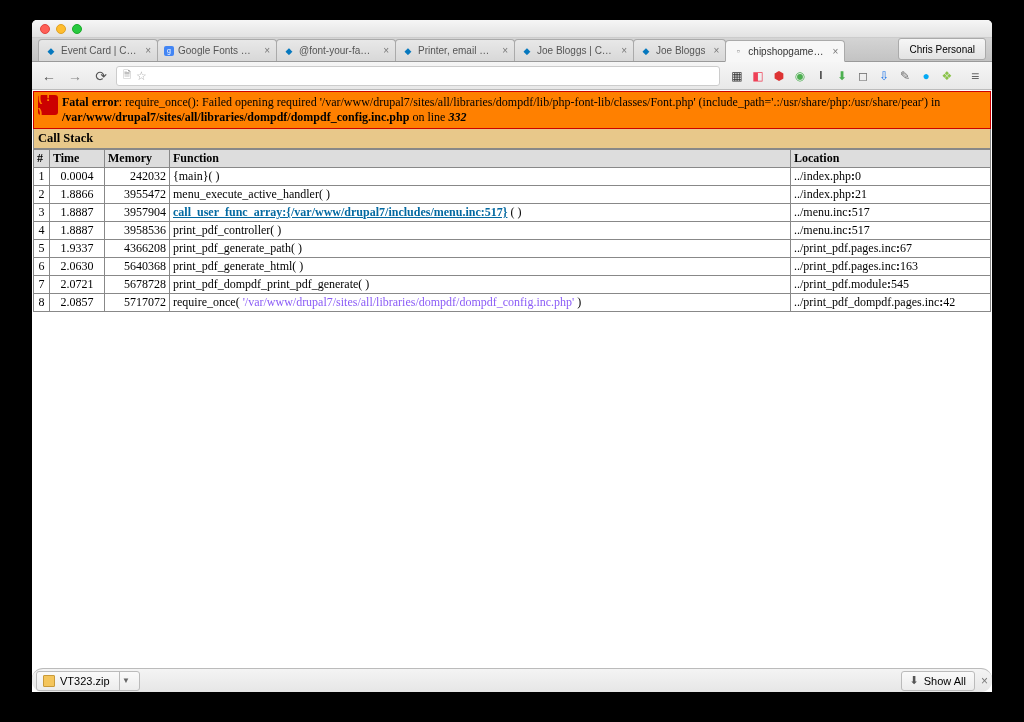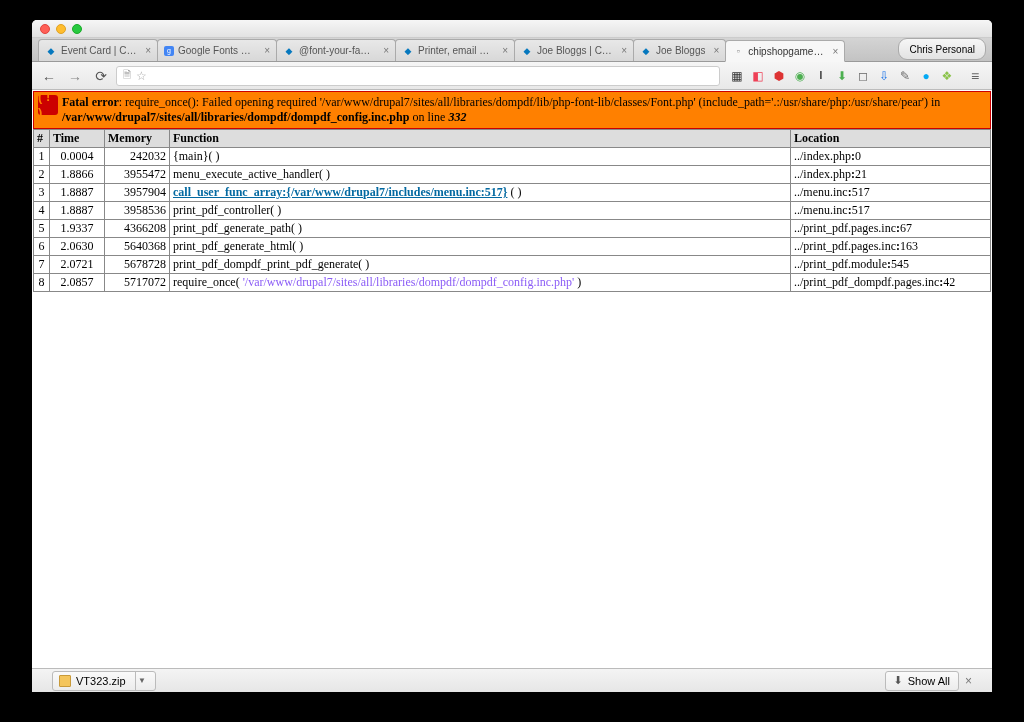--- a/index.html
+++ b/index.html
@@ -91,21 +91,21 @@
       font-size: 10px;
       color: #777;
       margin-left: 4px;
       flex-shrink: 0;
     }
     .profile-btn {
       margin-left: auto;
       height: 22px;
       background: linear-gradient(#f6f6f6, #e3e3e3);
       border: 1px solid #aaa;
-      border-radius: 9px;
+      border-radius: 3px;
       padding: 0 10px;
       font-size: 10px;
       display: flex;
       align-items: center;
       margin-right: 6px;
       margin-bottom: 1px;
     }
 
     .toolbar {
       height: 28px;
@@ -247,22 +247,23 @@
     .downloads-bar {
       position: absolute;
       bottom: 0;
       left: 0;
       right: 0;
       height: 24px;
       background: linear-gradient(#f4f4f4, #e6e6e6);
       border-top: 1px solid #bbb;
       display: flex;
       align-items: center;
-      padding: 0 20px;
+      padding: 0 4px;
       font-size: 11px;
+      border-radius: 11px;
     }
     .download-item {
       height: 20px;
       background: linear-gradient(#fafafa, #ececec);
       border: 1px solid #bbb;
       border-radius: 3px;
       display: flex;
       align-items: center;
       padding: 0 6px;
       gap: 5px;
@@ -382,20 +383,21 @@
 
   <div class="viewport">
 
     <div class="error-banner">
       <div class="error-badge">( ! )</div>
       <div class="error-text">
         <b>Fatal error</b><span>: require_once(): Failed opening required '/var/www/drupal7/sites/all/libraries/dompdf/lib/php-font-lib/classes/Font.php' (include_path='.:/usr/share/php:/usr/share/pear') in </span><b>/var/www/drupal7/sites/all/libraries/dompdf/dompdf_config.inc.php</b><span> on line </span><i><b>332</b></i>
       </div>
     </div>
 
+    <div class="callstack-header">Call Stack</div>
 
     <table class="stack-table">
       <thead>
         <tr>
           <th class="col-num">#</th>
           <th class="col-time" style="text-align:left">Time</th>
           <th class="col-mem" style="text-align:left">Memory</th>
           <th class="col-func">Function</th>
           <th class="col-loc">Location</th>
         </tr>

